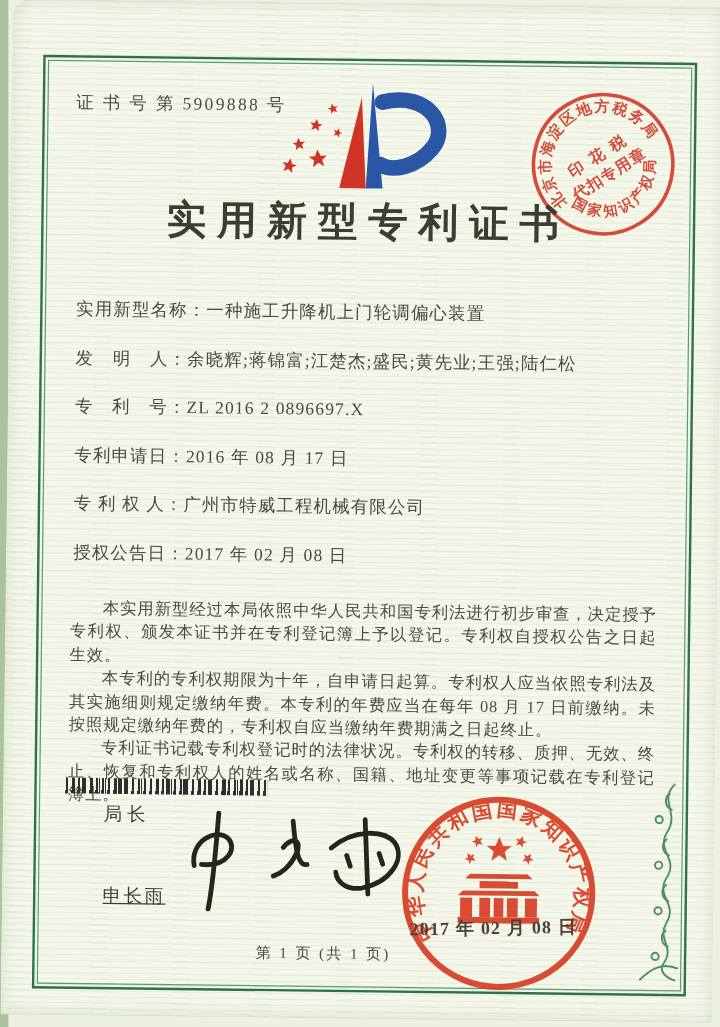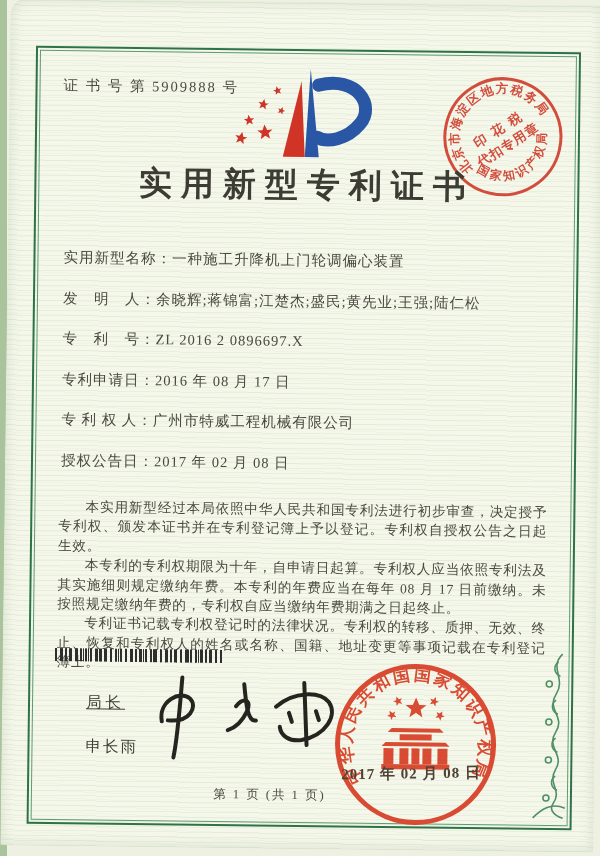--- a/index.html
+++ b/index.html
@@ -48,22 +48,22 @@
     color:#4b4a41; text-align:justify;
   }
   .body-text p { margin:0; text-indent:2em; }
   .barcode {
     left:24px; top:600px; width:168px; height:13px;
     background-image:
       repeating-linear-gradient(90deg,#2e2e2e 0 2px, rgba(0,0,0,0) 2px 5px),
       repeating-linear-gradient(90deg,#2e2e2e 0 1px, rgba(0,0,0,0) 1px 7px),
       repeating-linear-gradient(90deg,#2e2e2e 0 1px, rgba(0,0,0,0) 1px 11px);
   }
-  .signer-title { left:56px; top:644px; font-size:15.5px; letter-spacing:4px; color:#3f3e36;text-decoration:underline; }
-  .signer-name  { left:56px; top:688px; font-size:15.5px; letter-spacing:2px; color:#3f3e36; }
+  .signer-title { left:56px; top:620px; font-size:15.5px; letter-spacing:4px; color:#3f3e36; }
+  .signer-name  { left:56px; top:688px; font-size:15.5px; letter-spacing:2px; color:#3f3e36;text-decoration:underline; }
   .signature { left:108px; top:616px; }
   .seal { left:298px; top:604px; opacity:.96; }
   .seal-date {
     left:312px; top:712px; z-index:3;
     font-size:15px; font-weight:bold; letter-spacing:1px;
     color:#4e4134; transform:rotate(-1.5deg); white-space:nowrap;
   }
   .corner-ornament { right:3px; bottom:4px; }
   .footer { left:0; right:60px; top:736px; text-align:center; font-size:12.5px; letter-spacing:2px; color:#4a4940; }
 </style>

